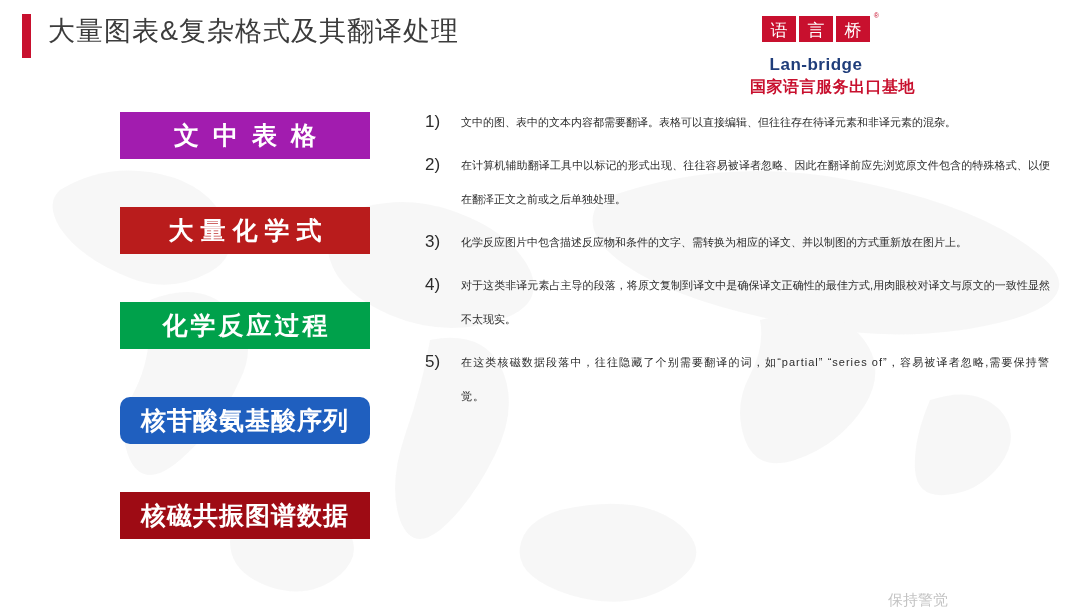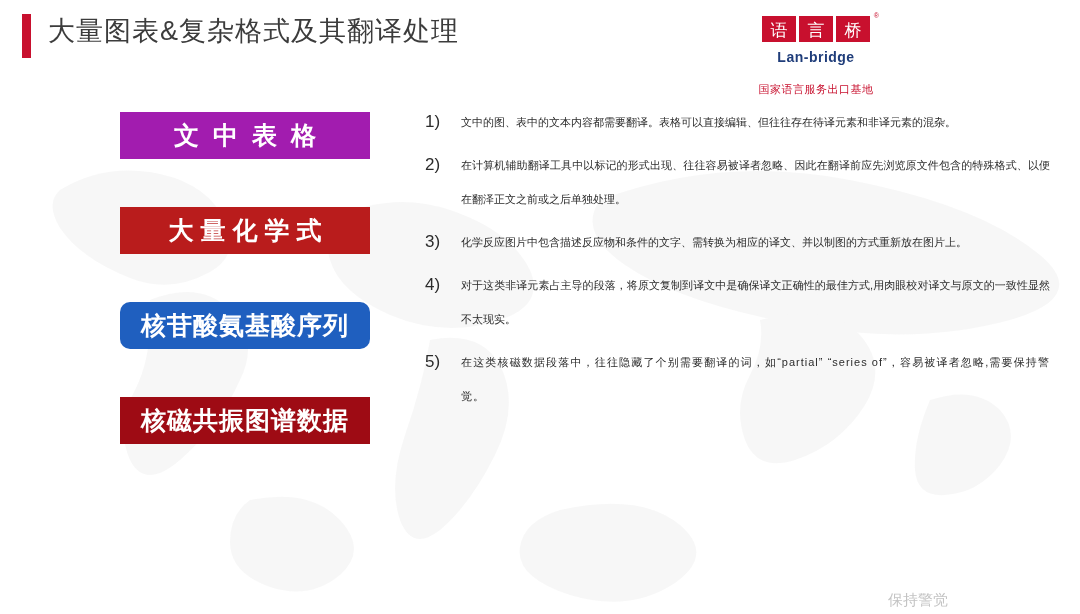--- a/index.html
+++ b/index.html
@@ -58,32 +58,33 @@
     width: 108px; height: 30px;
   }
   .logo-mark svg { display: block; }
   .logo-reg {
     position: absolute;
     right: -9px; top: -2px;
     font-size: 7px;
     color: #c8102e;
   }
   .logo-name {
-    margin-top: 1px;
-    font-size: 14px;
+    margin-top: 7px;
+    font-size: 17px;
     color: #1f3d7a;
     font-weight: bold;
     letter-spacing: 0.5px;
   }
   .logo-sub {
-    margin-top: 17px;
-    font-size: 11px;
+    margin-top: 2px;
+    font-size: 16px;
     color: #c8102e;
     letter-spacing: 0.5px;
     white-space: nowrap;
+    font-weight: bold;
   }
   
   .tags {
     position: absolute;
     left: 120px; top: 112px;
     width: 250px;
   }
   .tag {
     height: 47px;
     margin-bottom: 48px;
@@ -176,20 +177,21 @@
         <span class="logo-reg">®</span>
       </div>
       <div class="logo-name">Lan-bridge</div>
       <div class="logo-sub">国家语言服务出口基地</div>
     </div>
   </div>
 
   <div class="tags">
     <div class="tag tag-navy wide-space" style="background: #a21caf;">文中表格</div>
     <div class="tag tag-red mid-space" style="background: #b91c1c;">大量化学式</div>
+    <div class="tag tag-green small-space" style="background: rgb(0, 161, 75);">化学反应过程</div>
     <div class="tag tag-blue" style="background: rgb(31, 95, 191);">核苷酸氨基酸序列</div>
     <div class="tag tag-darkred" style="background: rgb(158, 11, 20);">核磁共振图谱数据</div>
   </div>
 
   <div class="list">
     <div class="list-item">
       <div class="list-num">1)</div>
       <div class="list-text">文中的图、表中的文本内容都需要翻译。表格可以直接编辑、但往往存在待译元素和非译元素的混杂。</div>
     </div>
     <div class="list-item">

